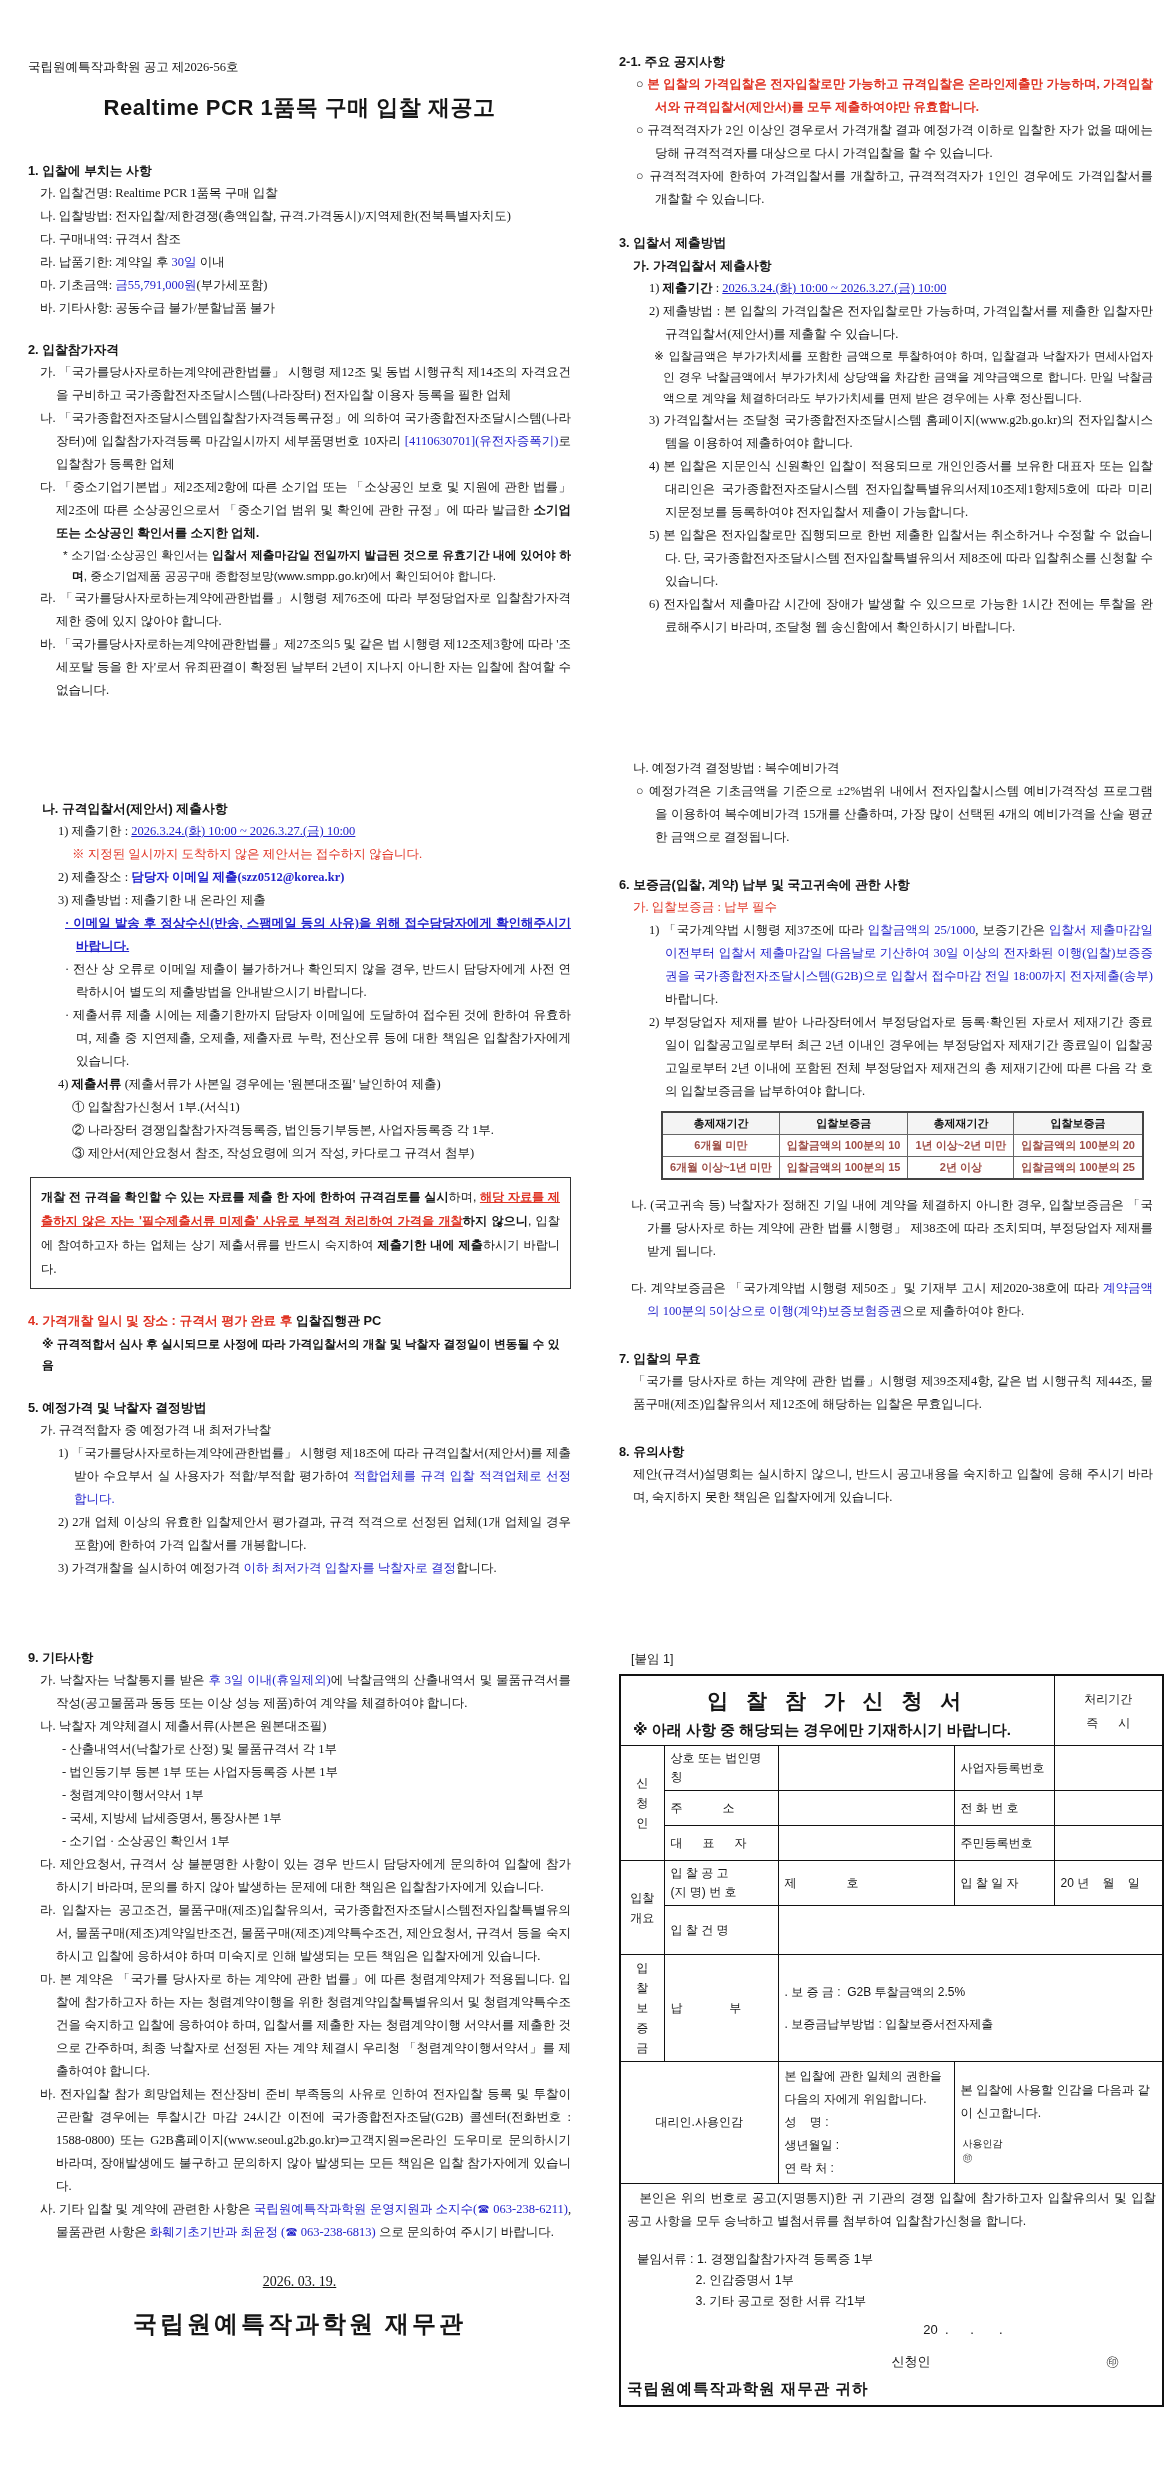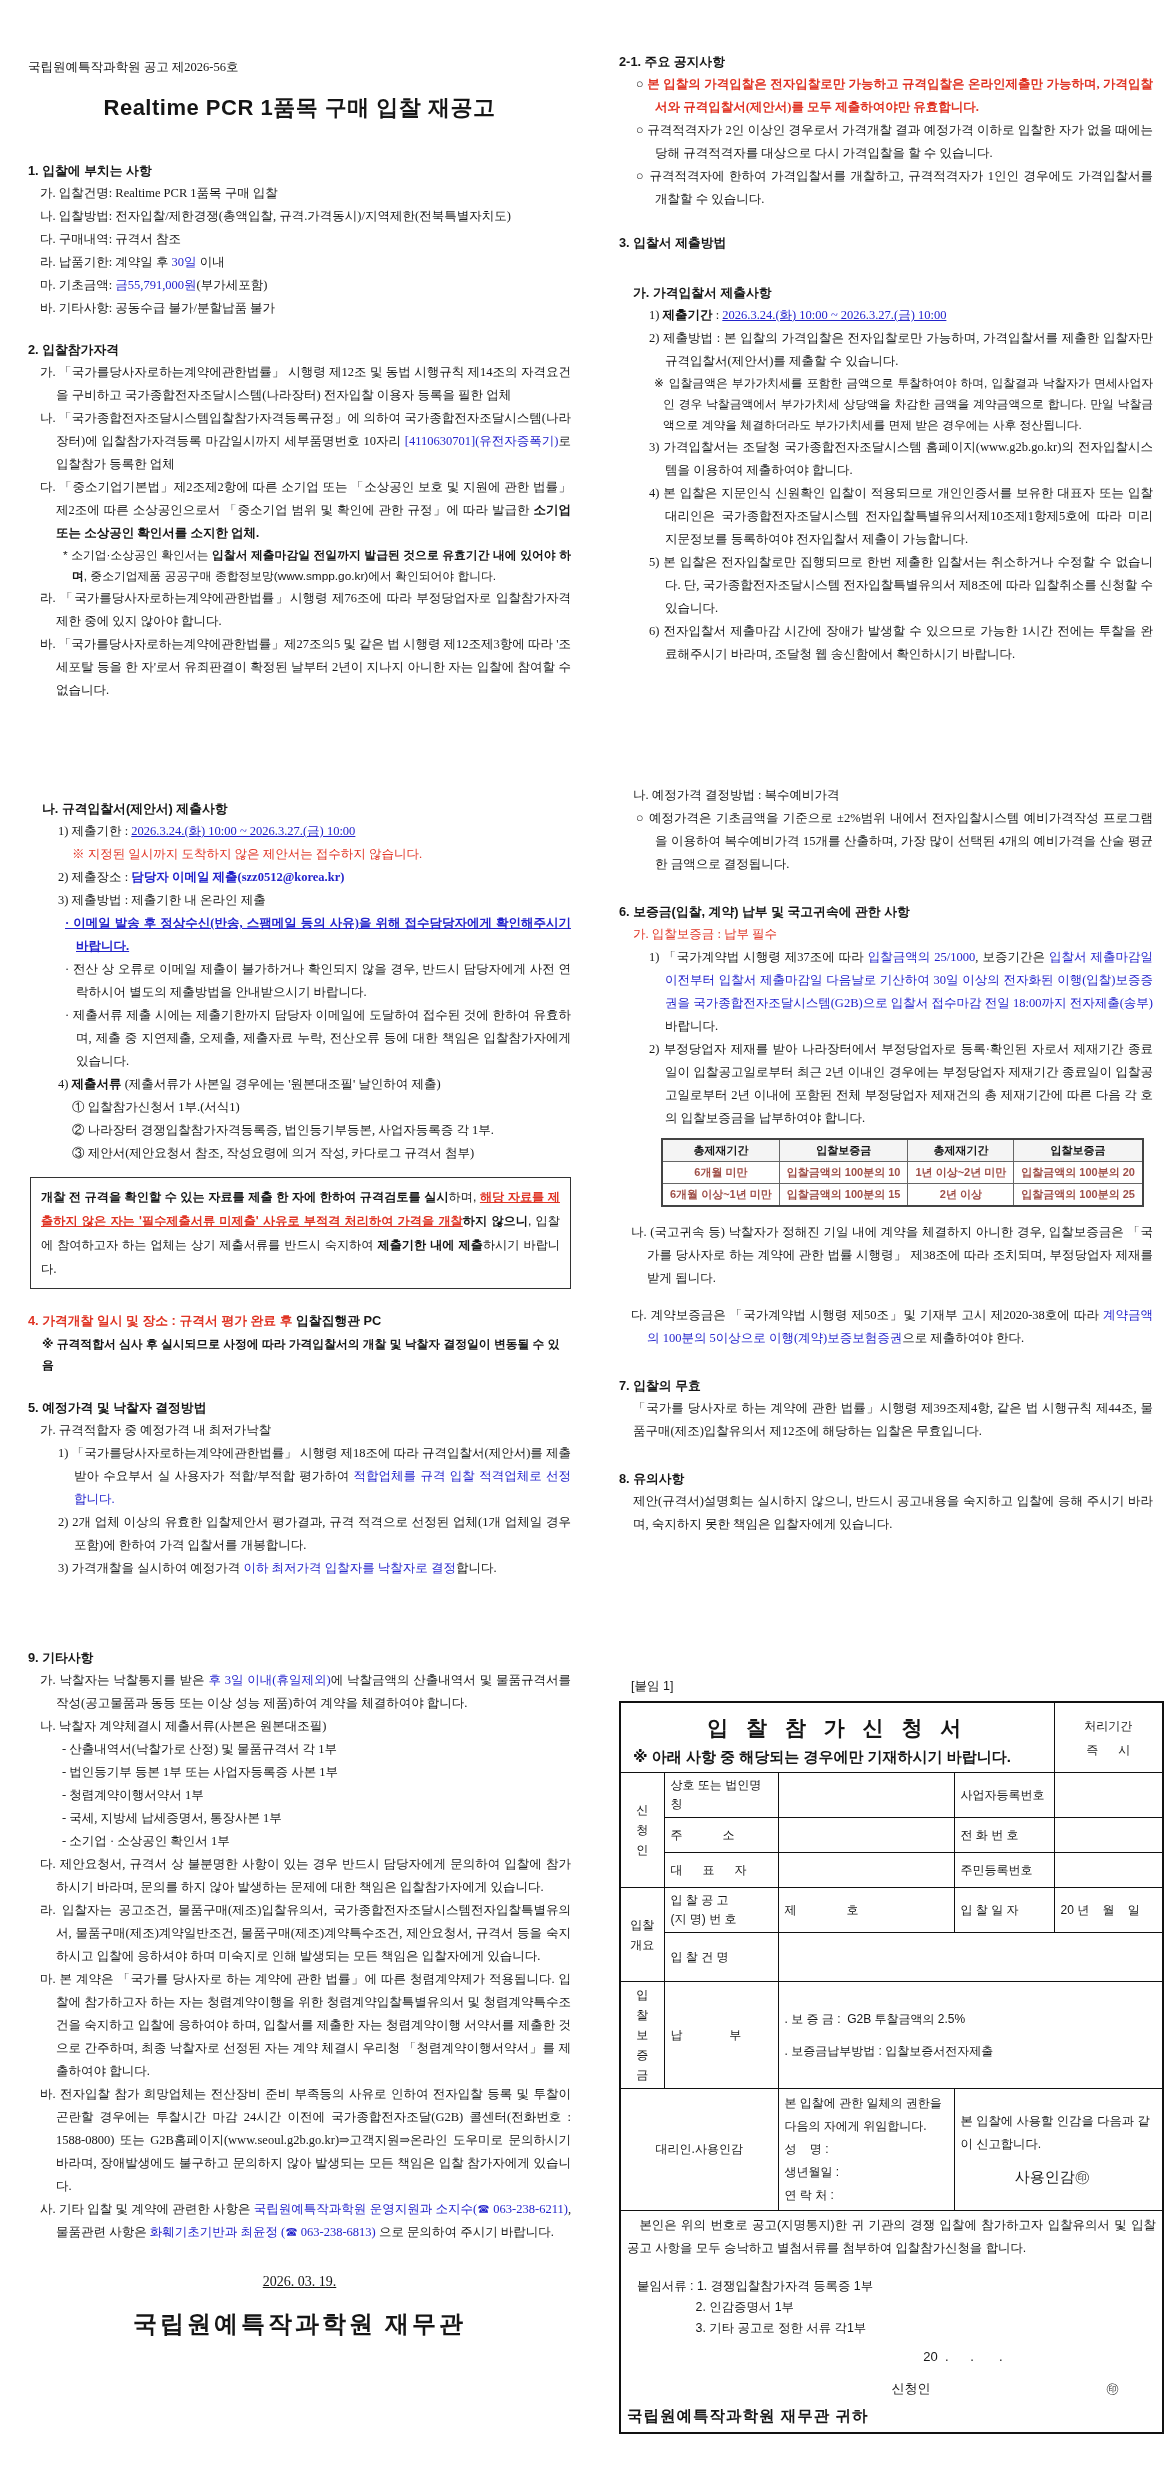--- a/index.html
+++ b/index.html
@@ -6,21 +6,21 @@
   body{width:1169px;height:2478px;background:#ffffff;overflow:hidden;
        font-family:"Liberation Serif","DejaVu Serif",serif;color:#161616;}
   .page{display:flex;width:1169px;}
   .col{box-sizing:border-box;}
   .col-left{width:585px;padding:56px 14px 0 28px;}
   .col-right{width:584px;padding:50px 16px 0 34px;}
 
   .p{margin:0;text-align:justify;font-size:12.5px;line-height:23px;}
   .h{font-family:"Liberation Sans","DejaVu Sans",sans-serif;font-weight:bold;
      font-size:12.8px;line-height:23px;margin:0;text-align:left;}
-  .sub{font-family:"Liberation Sans","DejaVu Sans",sans-serif;font-weight:bold;padding-left:14px;margin-top:27px;}
+  .sub{font-family:"Liberation Sans","DejaVu Sans",sans-serif;font-weight:bold;padding-left:14px;}
   .plain-sub{padding-left:14px;}
   .mt14{margin-top:14px;} .mt18{margin-top:18px;} .mt20{margin-top:20px;} .mt24{margin-top:24px;}
   .lv1{padding-left:28px;text-indent:-16px;}
   .lv2{padding-left:46px;text-indent:-16px;}
   .lv3{padding-left:60px;text-indent:-16px;}
   .lv2b{padding-left:48px;text-indent:-11px;}
   .lv2d{padding-left:44px;text-indent:-10px;}
   .lvO{padding-left:36px;text-indent:-19px;}
   .note{font-family:"Liberation Sans","DejaVu Sans",sans-serif;font-size:11.8px;line-height:21px;
         padding-left:44px;text-indent:-9px;}
@@ -62,21 +62,21 @@
   .f-proc{text-align:center;white-space:pre-wrap;font-size:13px;line-height:24px;}
   .f-vlabel{text-align:center;white-space:pre-wrap;line-height:20px;font-size:13px;}
   .f-label{white-space:pre-wrap;font-size:12.3px;text-align:left;padding-left:9px;line-height:19px;}
   .f-input{background:#fff;}
   .row-h td{height:28px;}
   .f-bond{white-space:pre-wrap;line-height:32px;padding-left:12px;}
   .bond-row td{height:90px;}
   .f-agent-label{text-align:center;font-size:12.3px;}
   .f-cell-pre{white-space:pre-wrap;line-height:23px;font-size:12.3px;}
   .agent-row td{height:96px;vertical-align:middle;}
-  .f-seal-line{display:flex;justify-content:center;padding:12px 14px 2px 2px;font-size:15px;}
+  .f-seal-line{display:flex;justify-content:flex-start;padding:12px 14px 2px 2px;font-size:10px;flex-direction:column;}
   .f-decl-cell{padding:12px 12px 6px;}
   .f-decl{font-size:12.4px;line-height:23px;text-indent:1em;text-align:justify;margin:0;}
   .f-attach{white-space:pre-wrap;font-size:12.4px;line-height:21px;margin:16px 0 0 10px;}
   .f-date{white-space:pre;font-size:13px;margin:10px 0 0;padding-left:56%;}
   .f-app{display:flex;justify-content:space-between;padding:16px 7% 0 50%;font-size:13px;}
   .f-addr{font-size:15.5px;font-weight:bold;margin:8px 0 2px;letter-spacing:1px;}
 </style>
 </head>
 <body>
 

